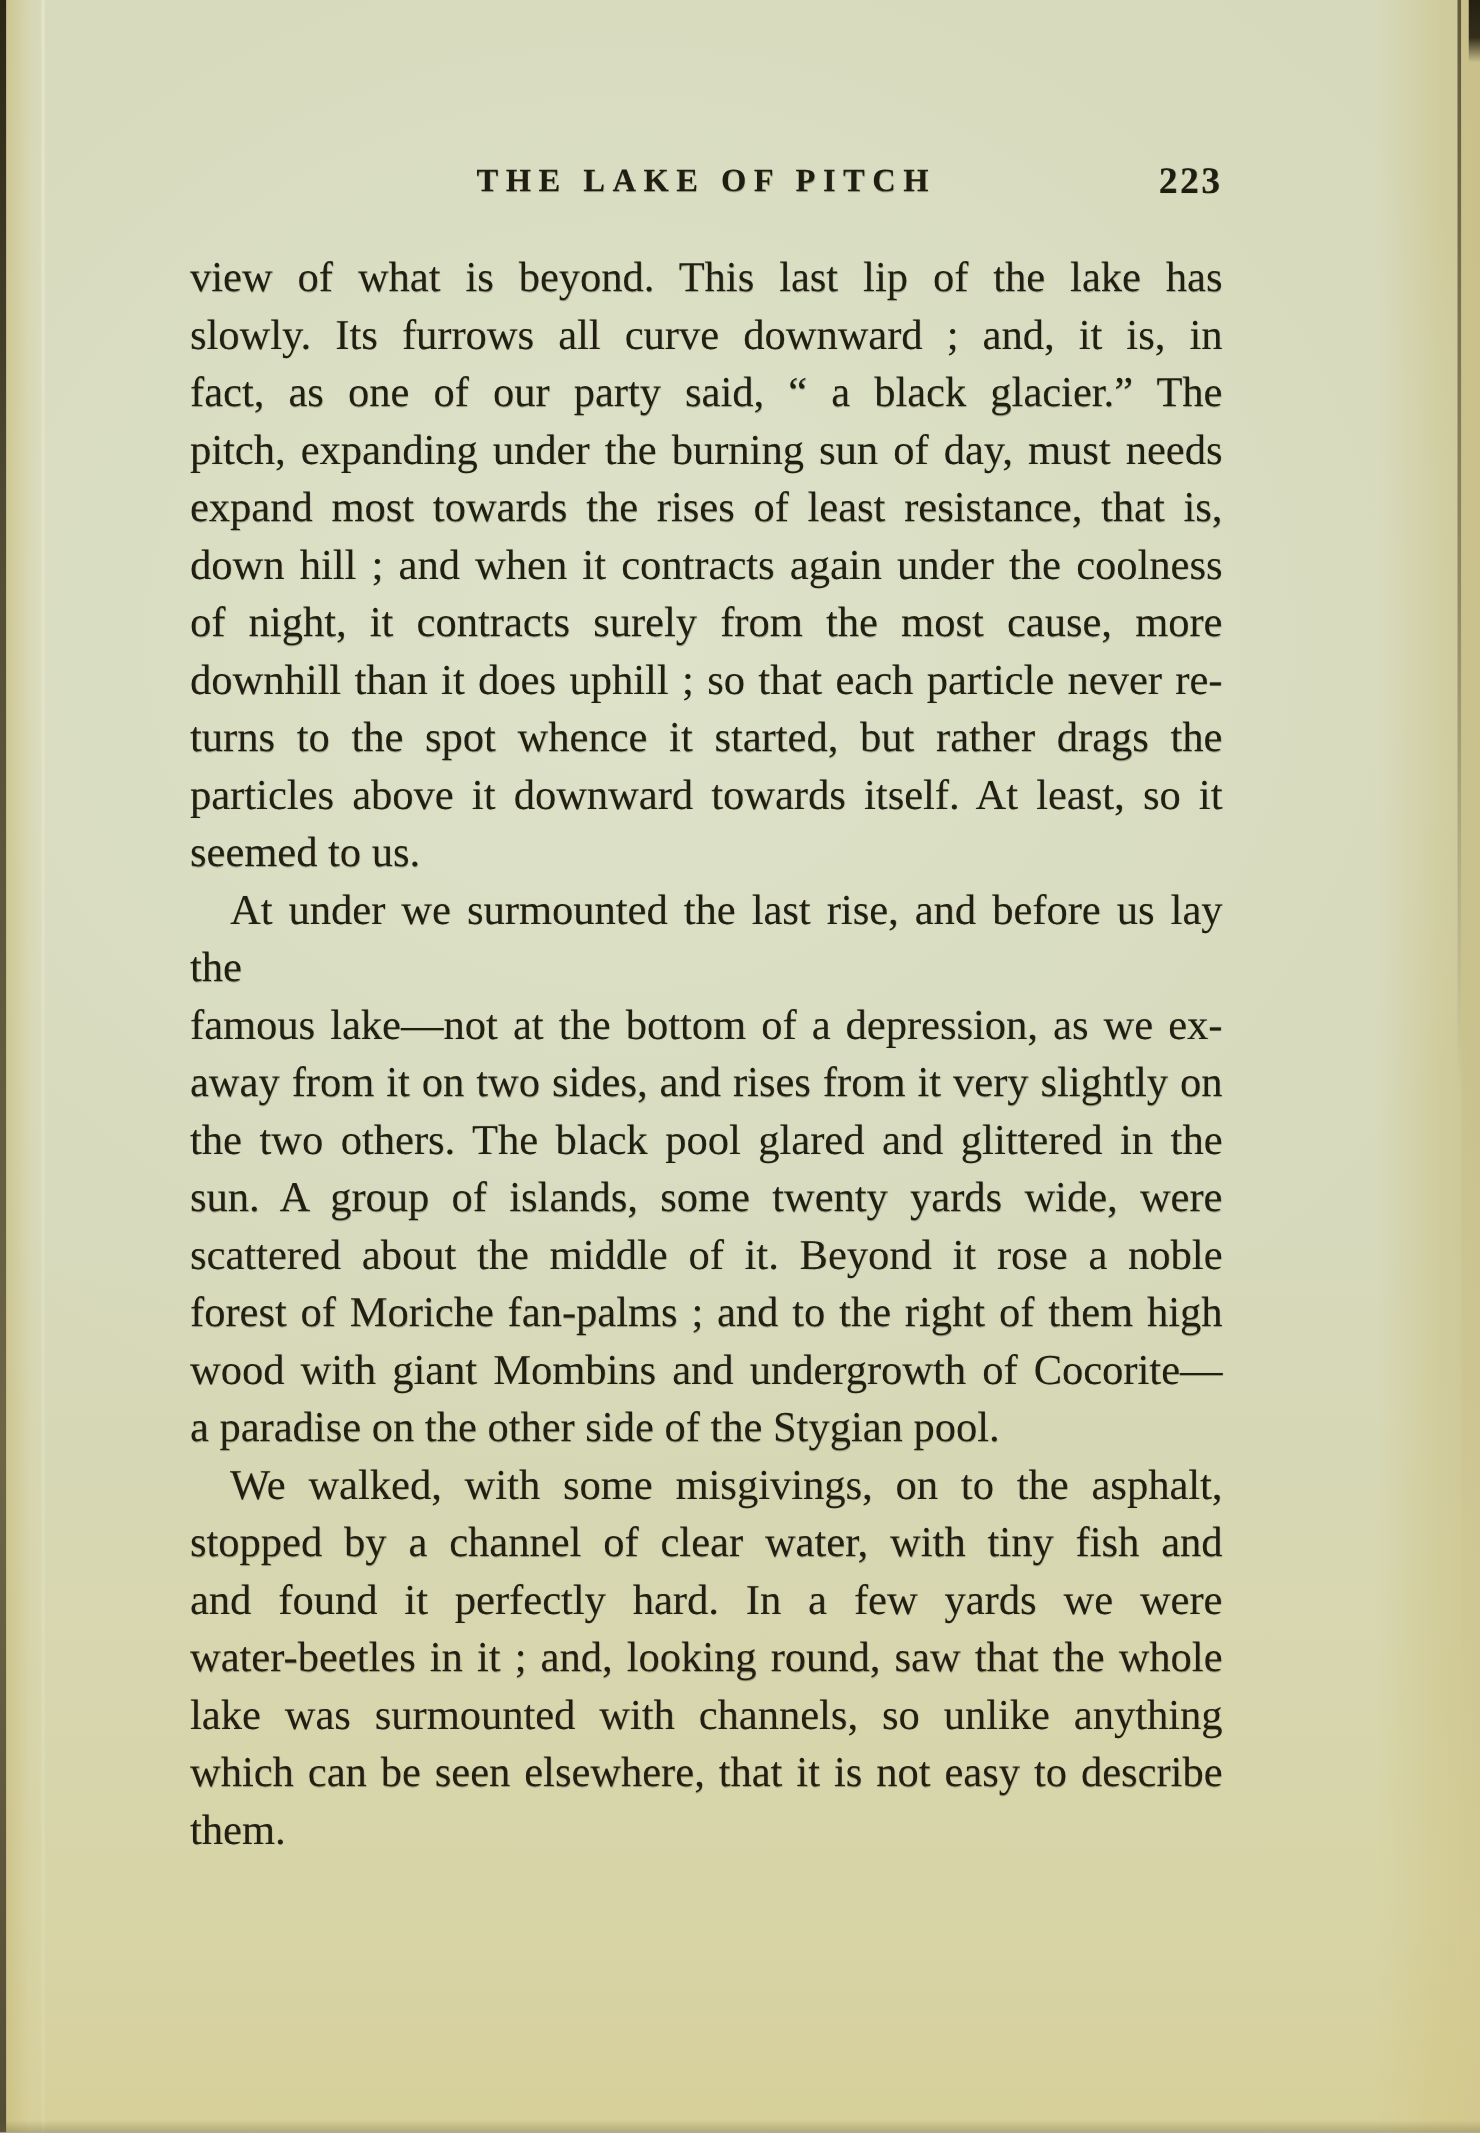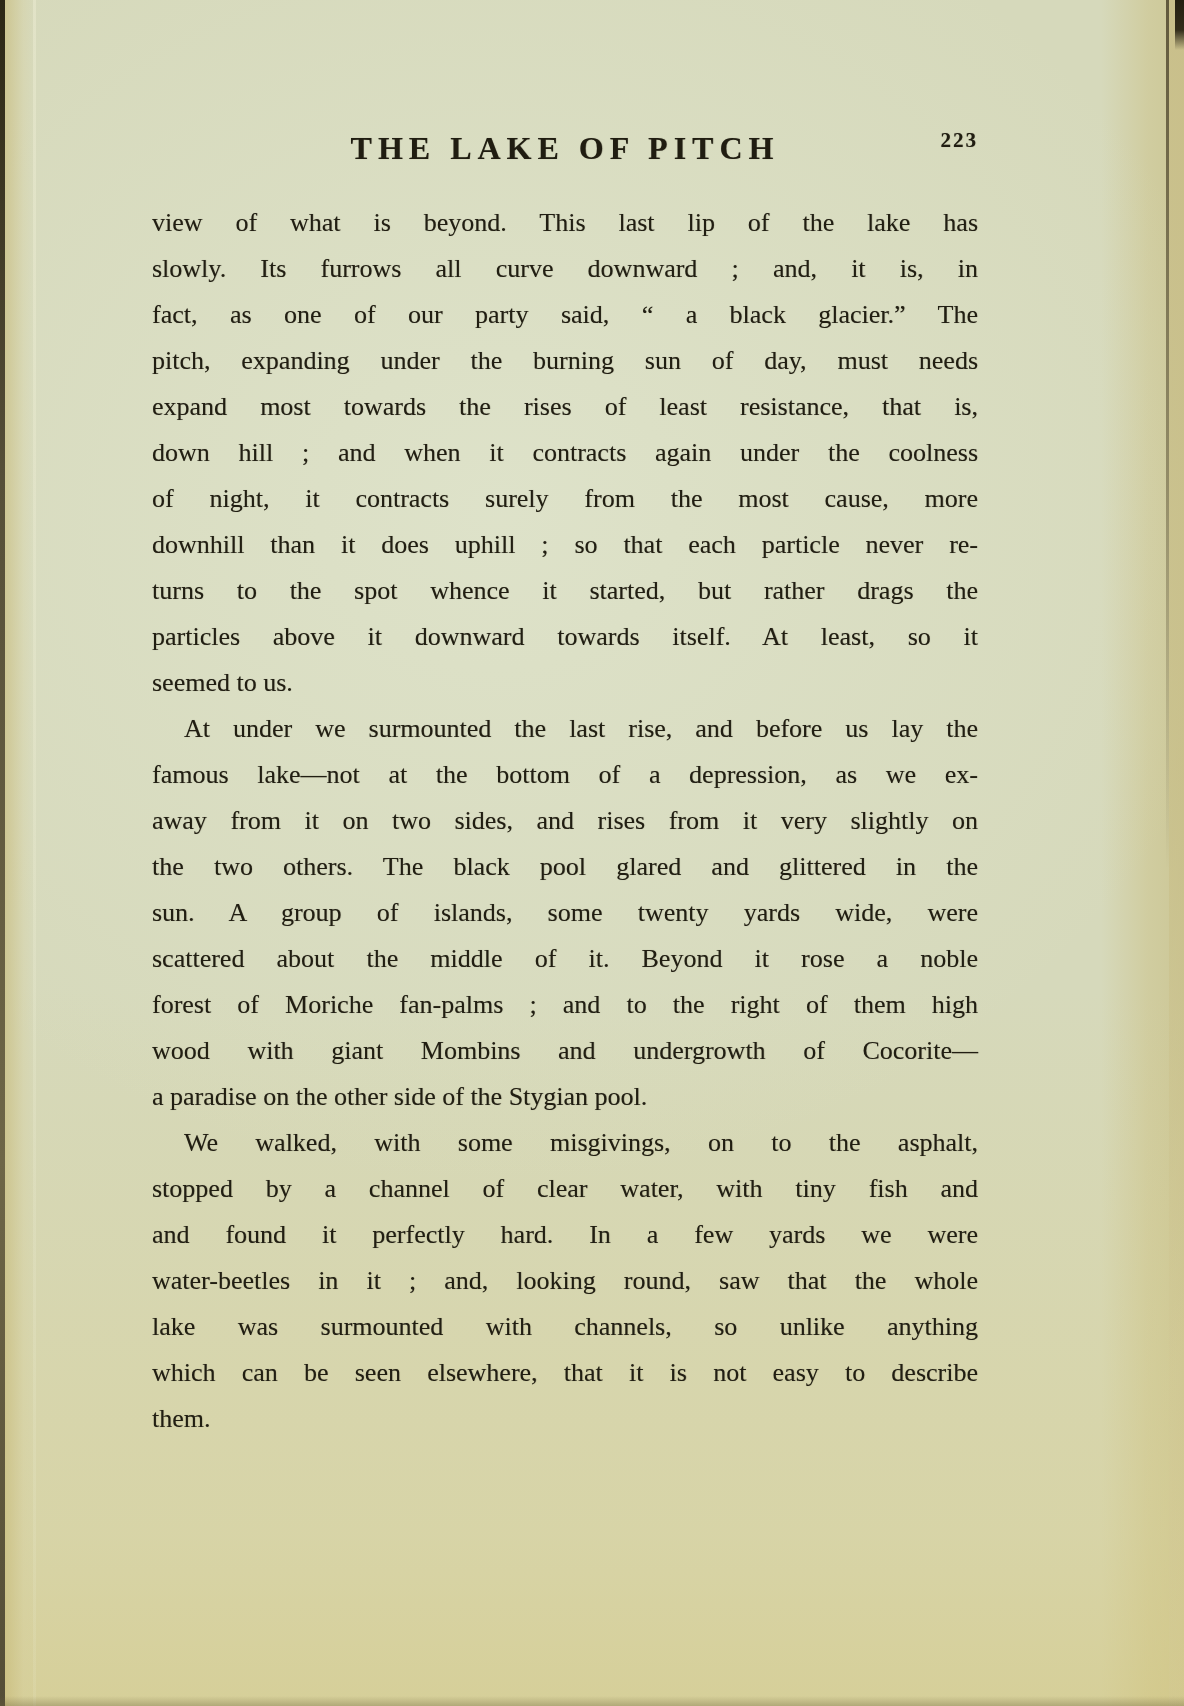--- a/index.html
+++ b/index.html
@@ -44,35 +44,35 @@
   .edge-bottom {
     position: absolute; left: 0; bottom: 0; width: 100%; height: 10px;
     background: linear-gradient(to top, rgba(108,98,58,0.35), rgba(108,98,58,0));
   }
   
   .header-row {
     position: absolute; left: 152px; top: 130px; width: 826px; height: 40px;
   }
   .running-title {
     position: absolute; left: 0; right: 0; text-align: center;
-    font-size: 32px; font-weight: 700; letter-spacing: 6px;
+    font-size: 26px; font-weight: 700; letter-spacing: 6px;
     color: #201d11;
     text-shadow: 0.3px 0.4px 0.7px rgba(40,36,24,0.45);
     white-space: nowrap;
   }
   .page-number {
     position: absolute; right: 0; top: -2px;
-    font-size: 21px; font-weight: 700; letter-spacing: 2px;
+    font-size: 30px; font-weight: 700; letter-spacing: 2px;
     color: #201d11;
     text-shadow: 0.3px 0.4px 0.7px rgba(40,36,24,0.45);
   }
   
   .page-body {
     position: absolute; left: 152px; top: 200px; width: 826px;
-    font-size: 26px; line-height: 46px;
+    font-size: 34px; line-height: 46px;
     text-shadow: 0.3px 0.4px 0.7px rgba(40,36,24,0.40);
   }
   .paragraph { margin: 0; }
   .line {
     text-align: justify;
     text-align-last: justify;
     white-space: normal;
   }
   .line.last { text-align-last: left; }
   .line.first-indent { text-indent: 32px; }

